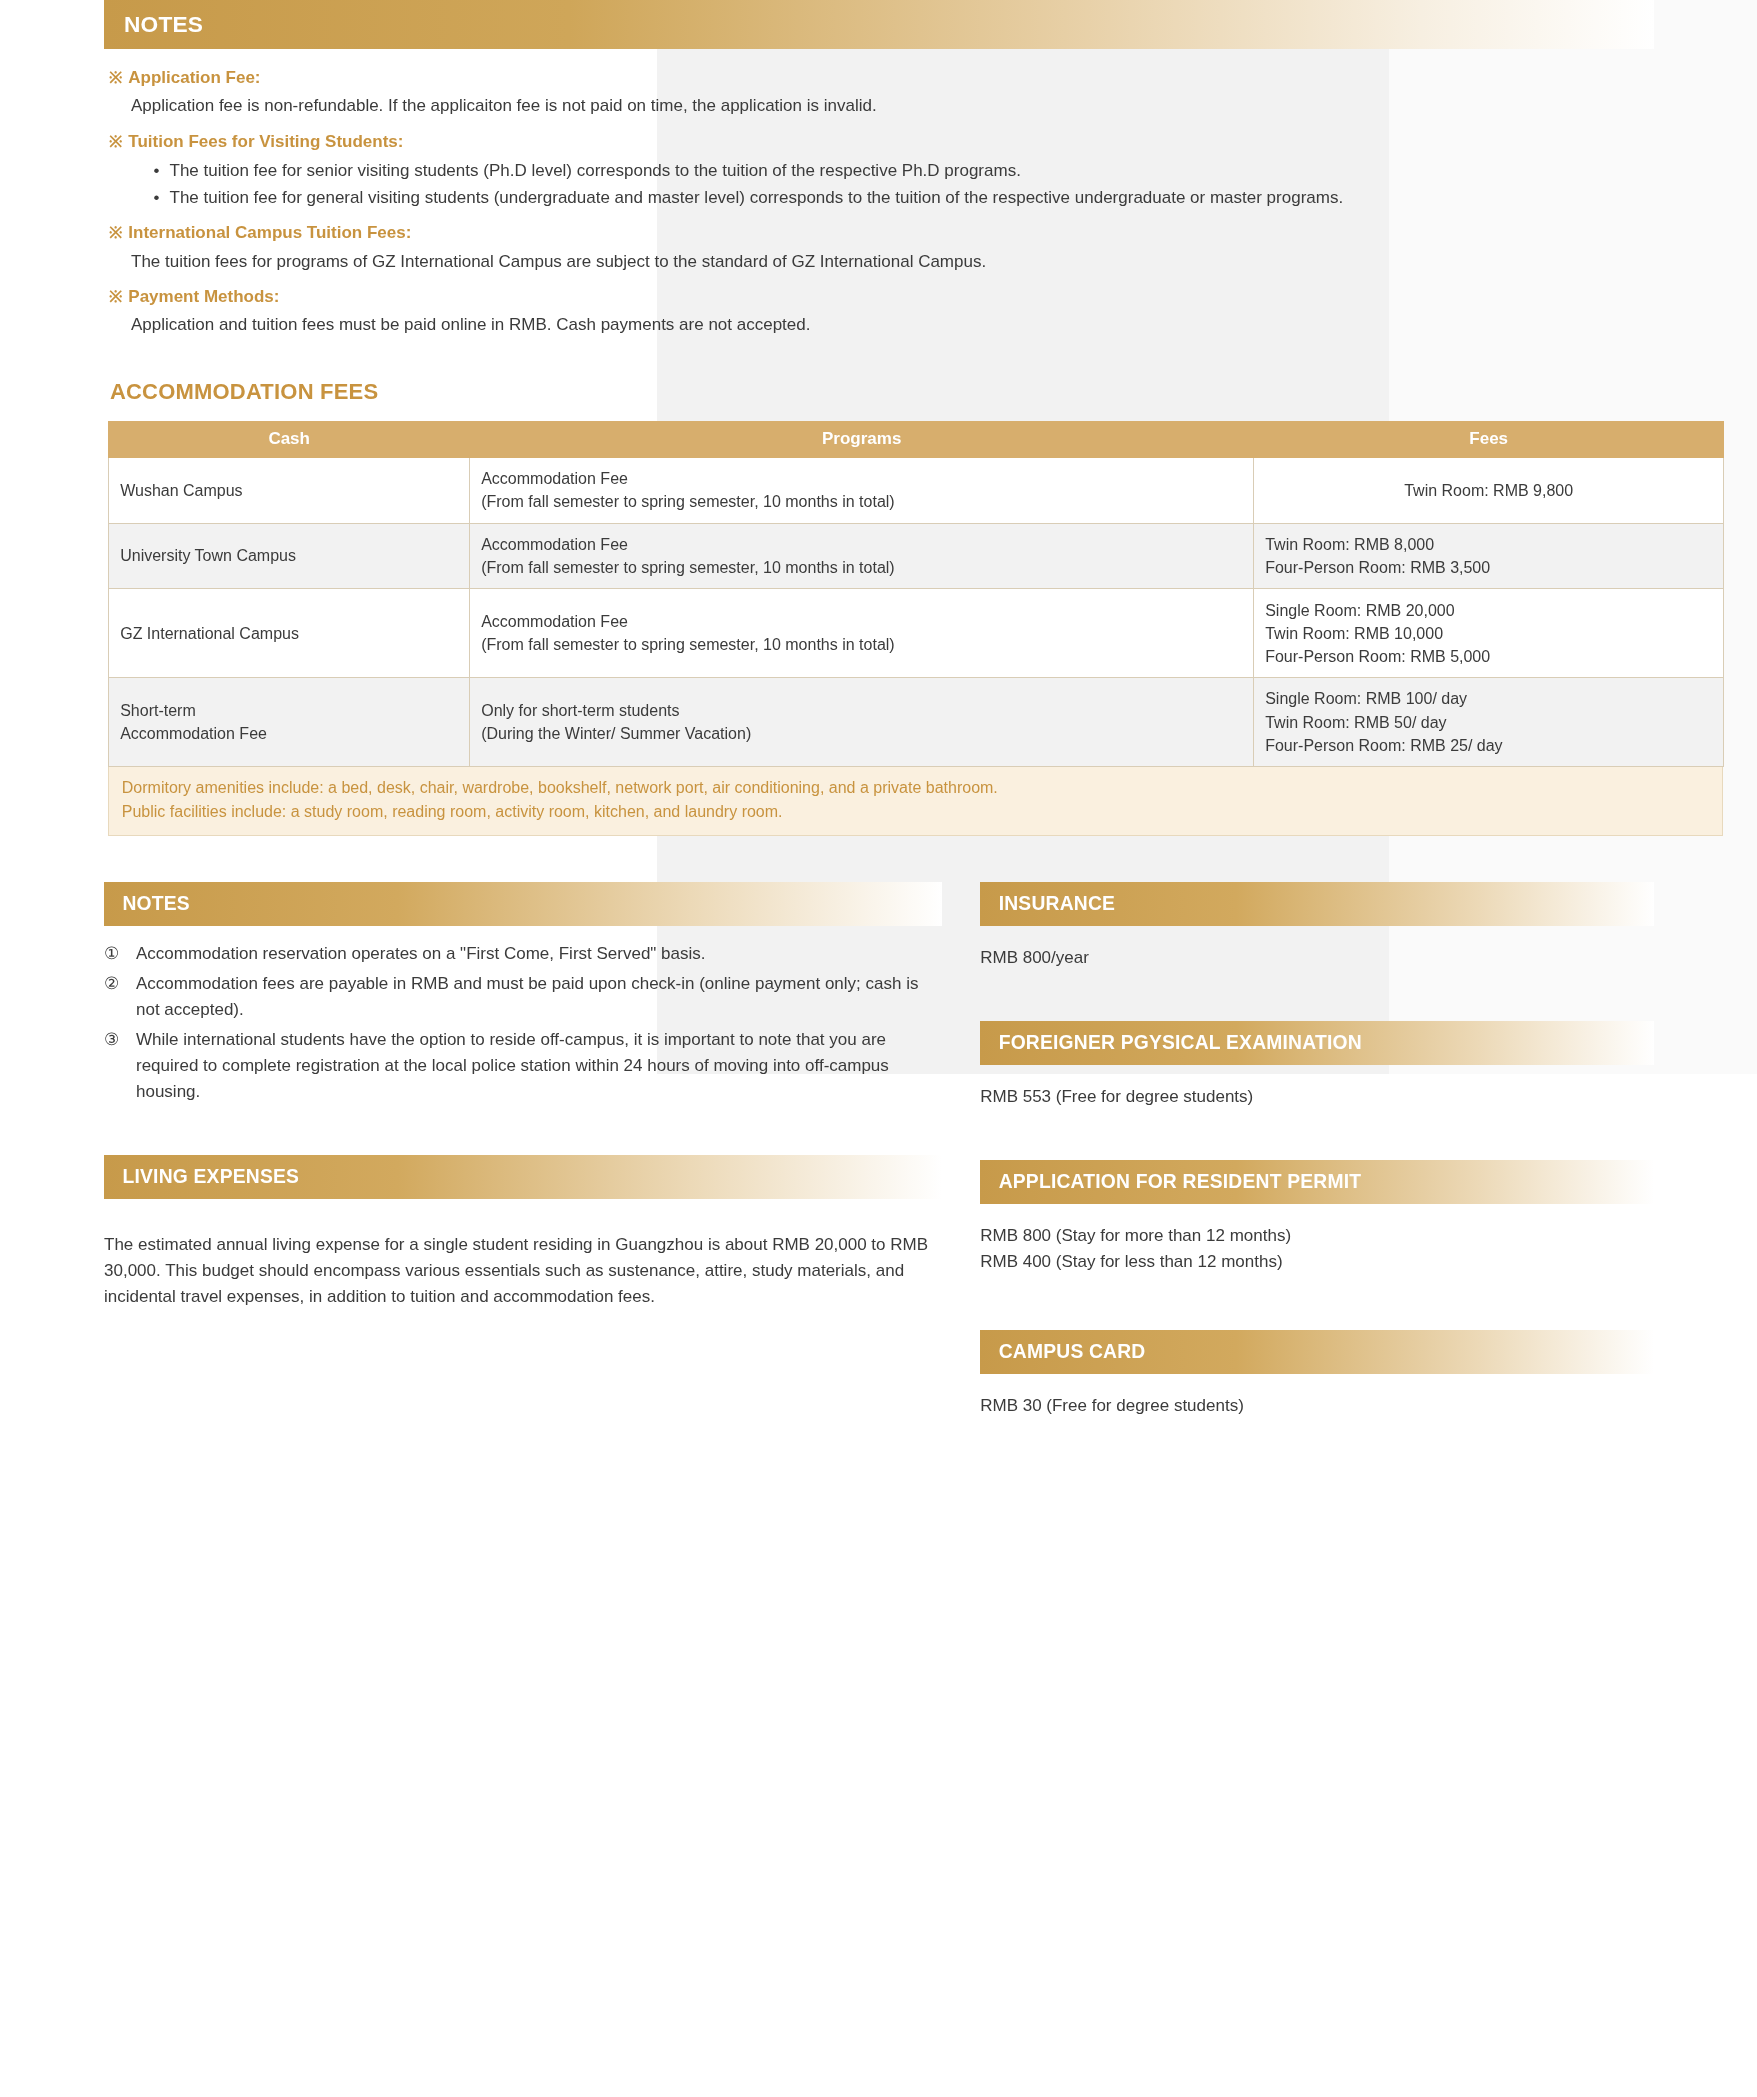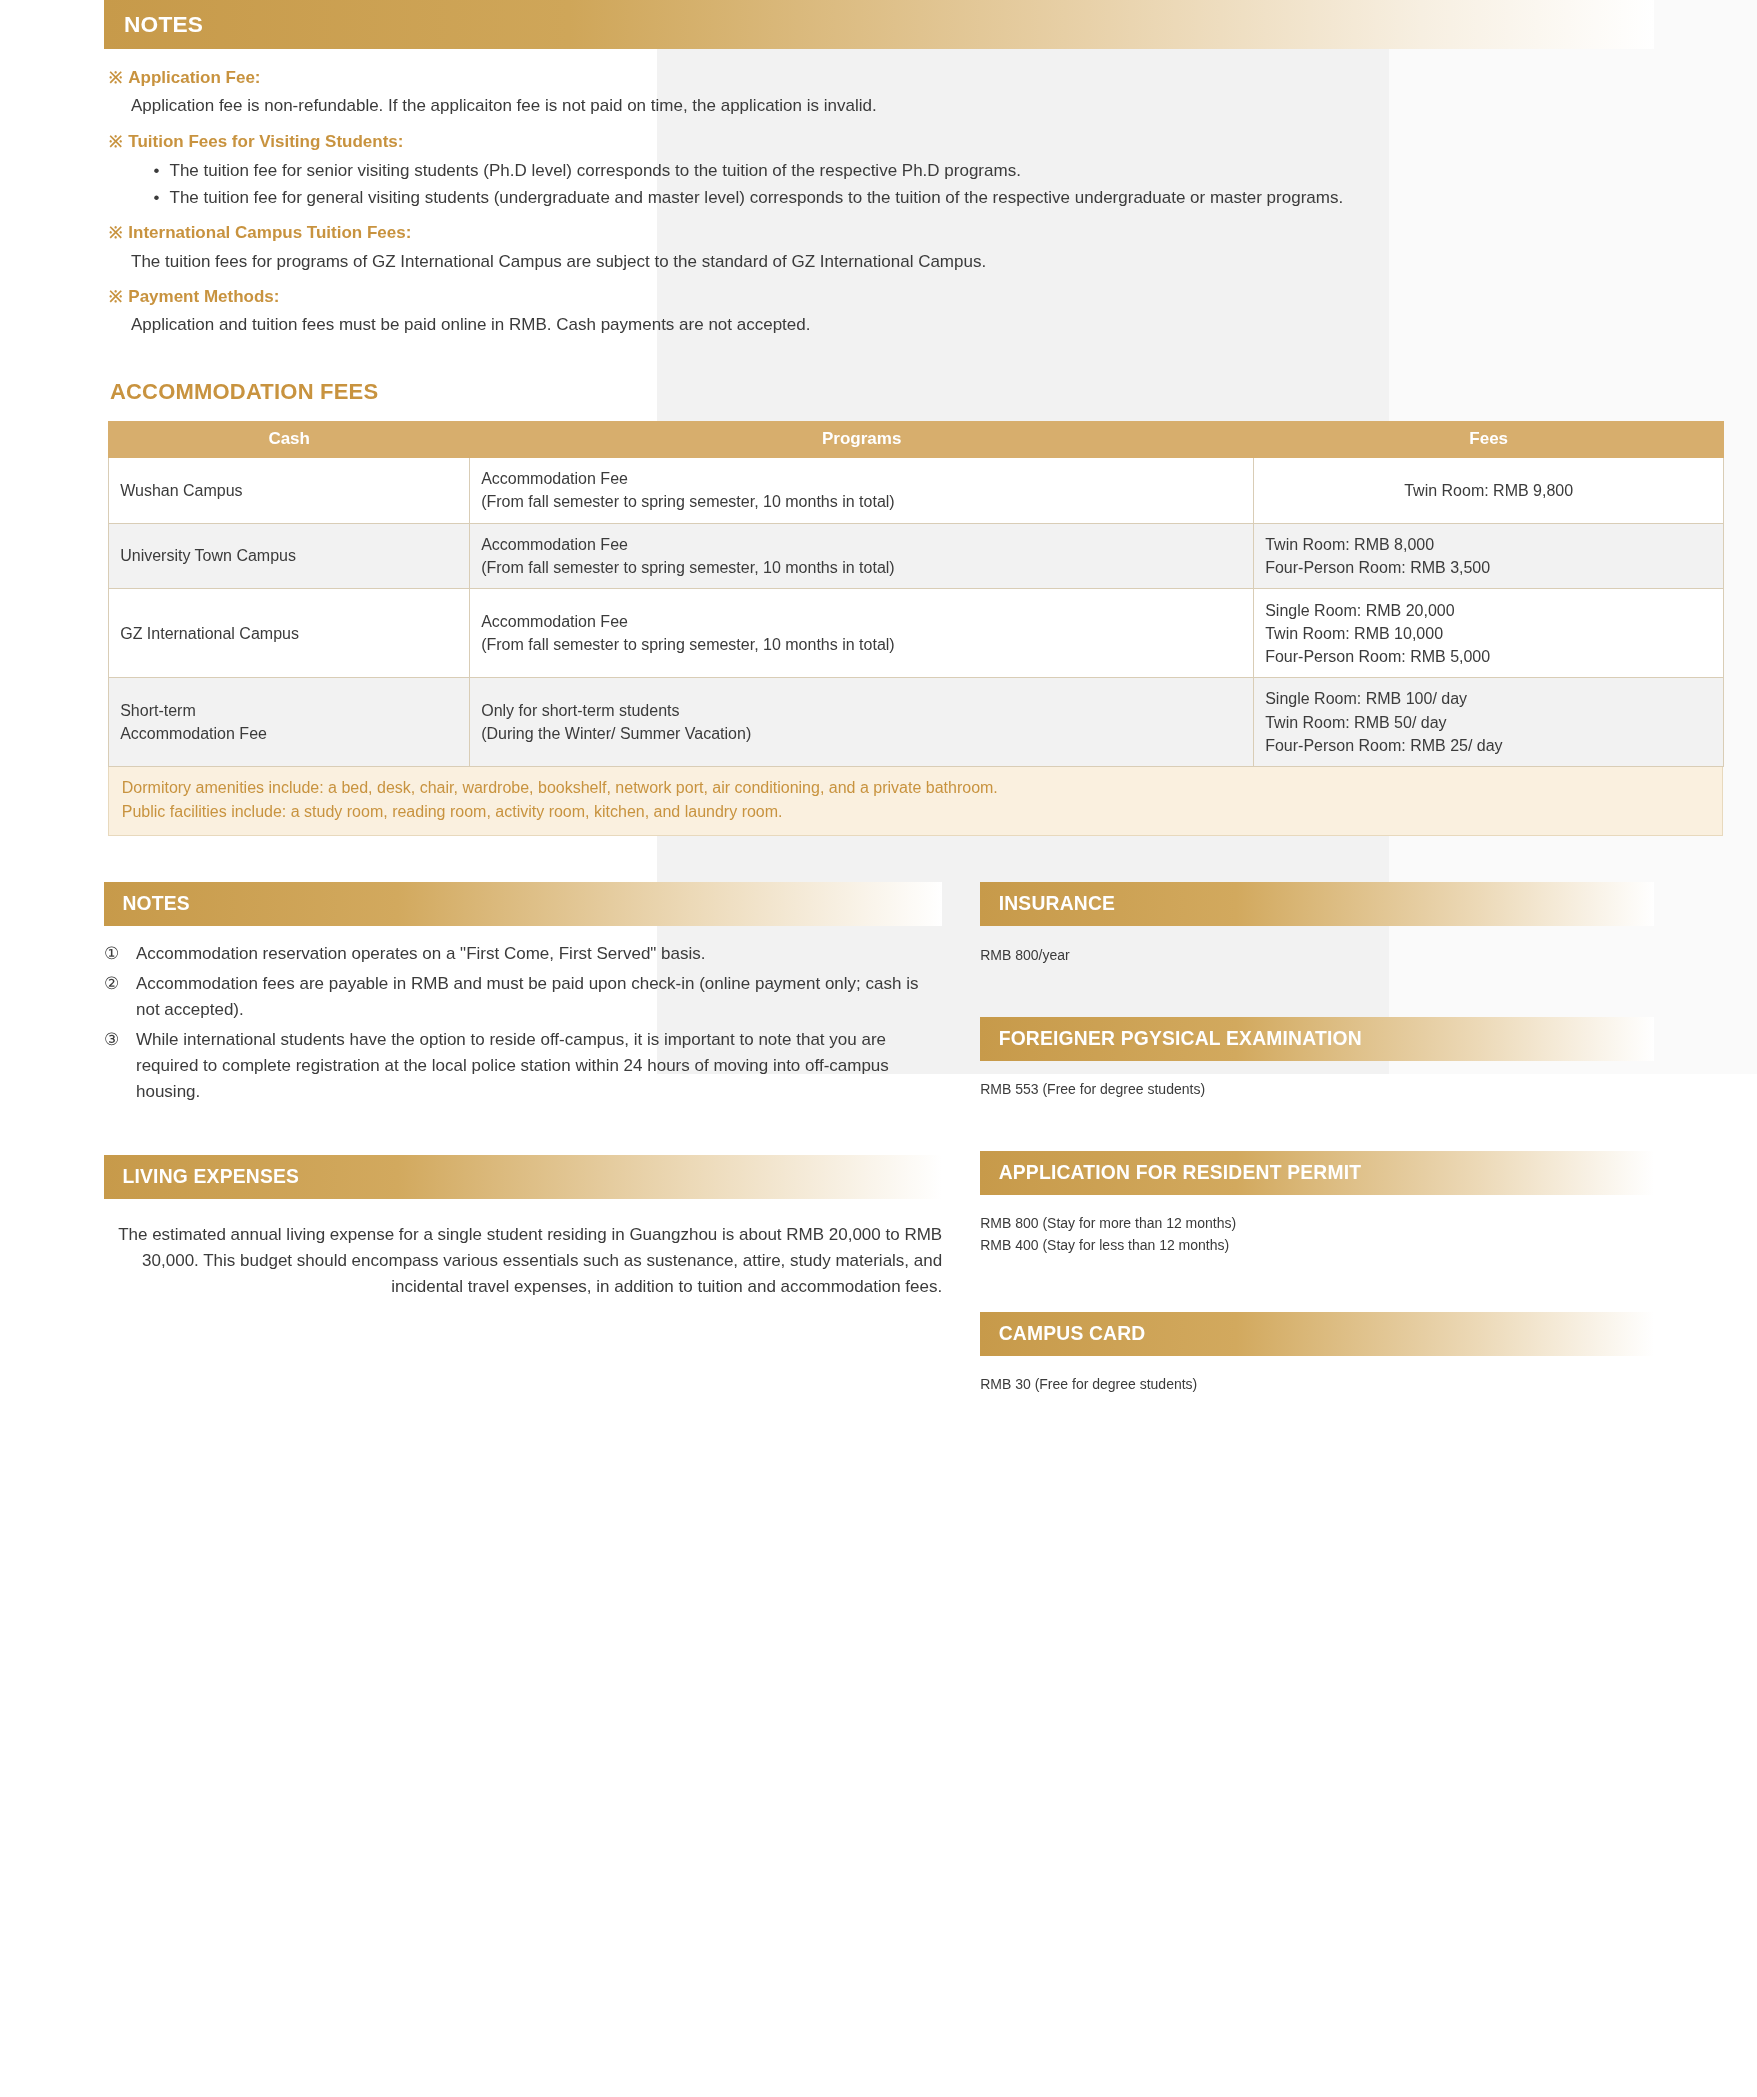--- a/index.html
+++ b/index.html
@@ -193,25 +193,24 @@
     left: 0;
     top: 0;
     font-size: 17px;
     color: #3b3b3b;
   }
 
   .para {
     font-size: 17px;
     line-height: 1.55;
     color: #3b3b3b;
-    margin-top: 23px;
-    text-align: right;
+    margin-top: 33px;
   }
   .plain-line {
-    font-size: 14px;
+    font-size: 17px;
     line-height: 1.55;
     color: #3b3b3b;
   }
   .block-gap { margin-top: 18.5px; }
   .sec-gap { margin-top: 50px; }
   .sec-gap-lg { margin-top: 55px; }
 </style>
 </head>
 <body>
 

